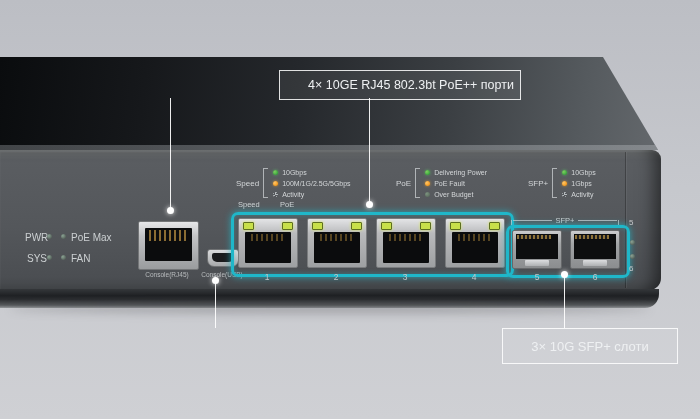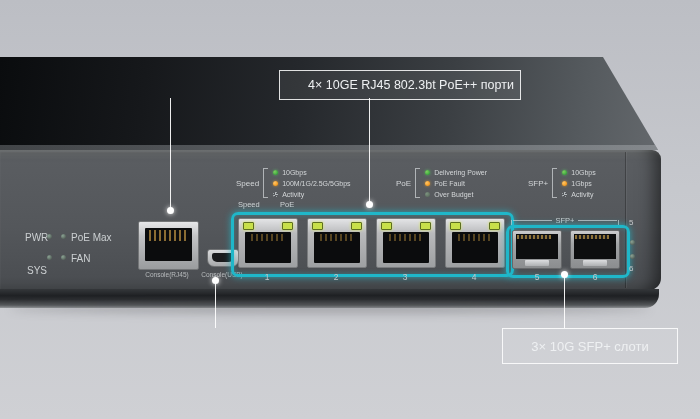--- a/index.html
+++ b/index.html
@@ -127,21 +127,21 @@
   <div class="top-surface"></div>
   <div class="front-panel"></div>
   <div class="panel-seam"></div>
   <div class="bottom-edge"></div>
   <div class="floor-shadow"></div>
 
   <span class="s-label" style="left:25px; top:232px;">PWR</span>
   <span class="led-dim" style="left:47px; top:234px;"></span>
   <span class="led-dim" style="left:61px; top:234px;"></span>
   <span class="s-label" style="left:71px; top:232px;text-align:center;">PoE Max</span>
-  <span class="s-label" style="left:27px; top:253px;margin-top:12px;">SYS</span>
+  <span class="s-label" style="left:27px; top:253px;">SYS</span>
   <span class="led-dim" style="left:47px; top:255px;"></span>
   <span class="led-dim" style="left:61px; top:255px;"></span>
   <span class="s-label" style="left:71px; top:253px;">FAN</span>
 
   <div class="rj45c">
     <div class="jack">
         <div class="pins"></div>
       </div>
   </div>
   <span class="port-label" style="left:131px; top:271px; width:72px;">Console(RJ45)</span>

